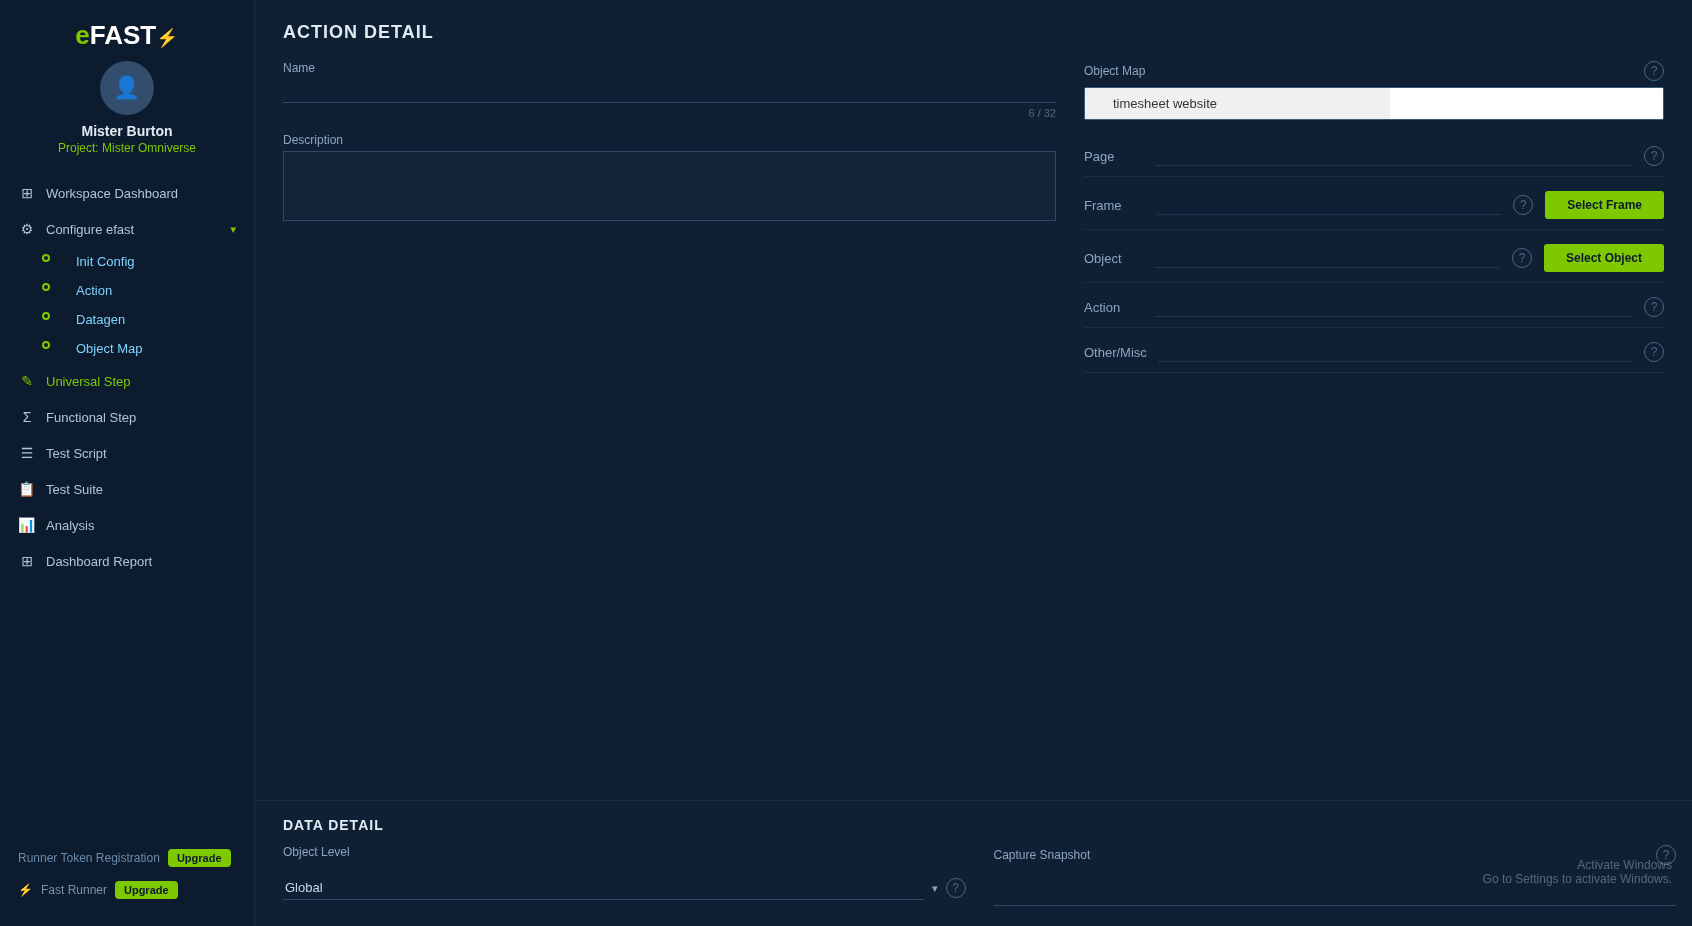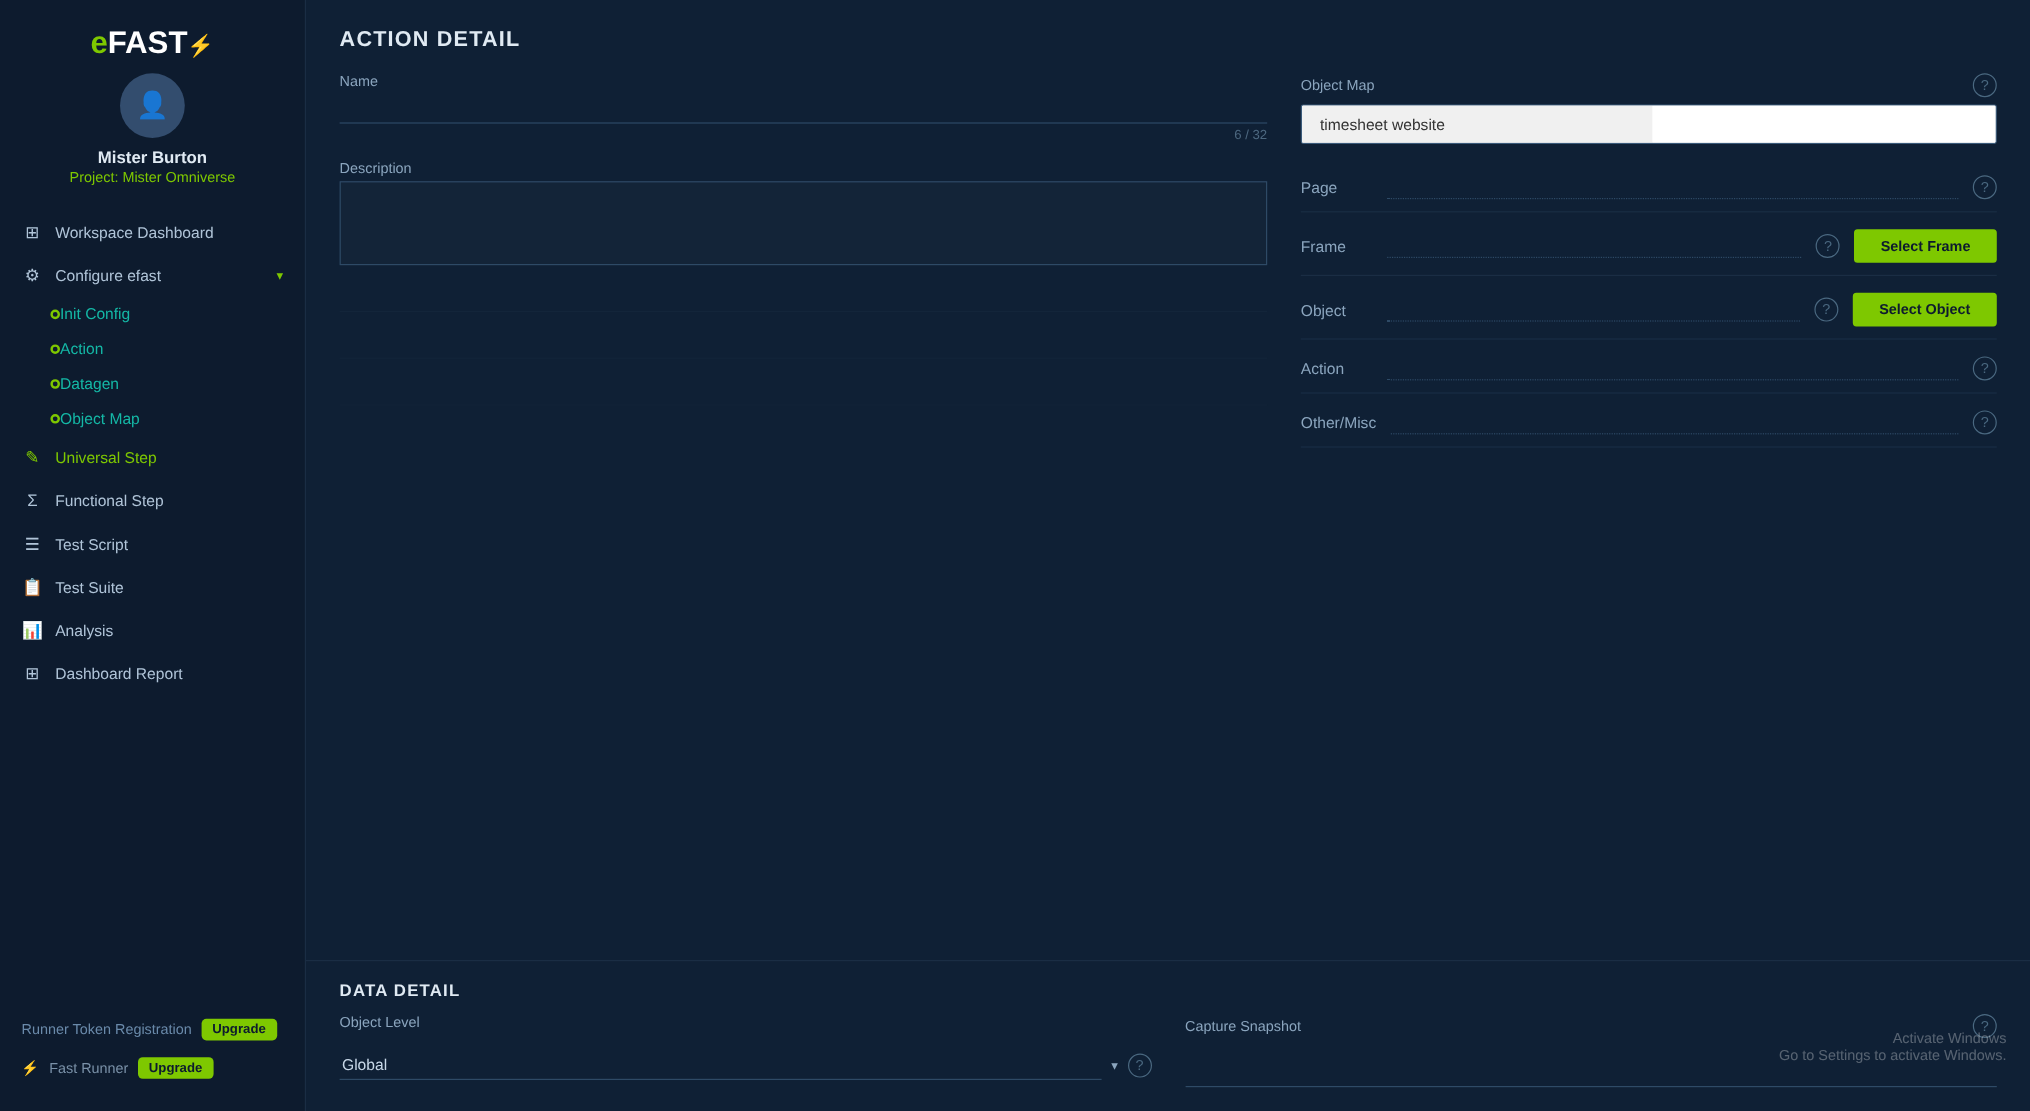--- a/index.html
+++ b/index.html
@@ -73,26 +73,25 @@
     .nav-item .nav-icon {
       width: 18px; height: 18px;
       display: flex; align-items: center; justify-content: center;
       font-size: 14px;
     }
     .nav-item .nav-label { flex: 1; }
     .nav-item .chevron { font-size: 11px; color: #7ec800; }
 
     .sub-nav-item {
       display: flex;
-      align-items: center;
       padding: 7px 18px 7px 42px;
       cursor: pointer;
-      color: #14b8a6;
-      font-size: 13px;
-      gap: 0;
+      color: #7dd3fc;
+      font-size: 13px;
+      gap: 26px;
     }
     .sub-nav-item .dot {
       width: 8px; height: 8px;
       border-radius: 50%;
       border: 2px solid #7ec800;
       display: inline-block;
     }
 
     .sidebar-footer {
       margin-top: auto;
@@ -258,35 +257,35 @@
       border-radius: 2px;
       overflow: hidden;
       background: #f5f5f5;
     }
     .object-map-input {
       flex: 1;
       background: #f0f0f0;
       border: none;
       color: #333;
       font-size: 13px;
-      padding: 8px 15px;
+      padding: 8px 28px;
       outline: none;
     }
     .object-map-extra {
       flex: 1;
       background: #ffffff;
       border: none;
       color: #333;
       font-size: 13px;
       padding: 8px 12px;
     }
 
     
     #data-detail {
-      padding: 16px 28px 20px 28px;
+      padding: 16px 16px 20px 28px;
       background: #0f2035;
       border-top: 1px solid #1a2d44;
     }
     .data-section-title {
       font-size: 14px;
       font-weight: 700;
       color: #e0eaf3;
       letter-spacing: 1px;
       margin-bottom: 12px;
       text-transform: uppercase;

